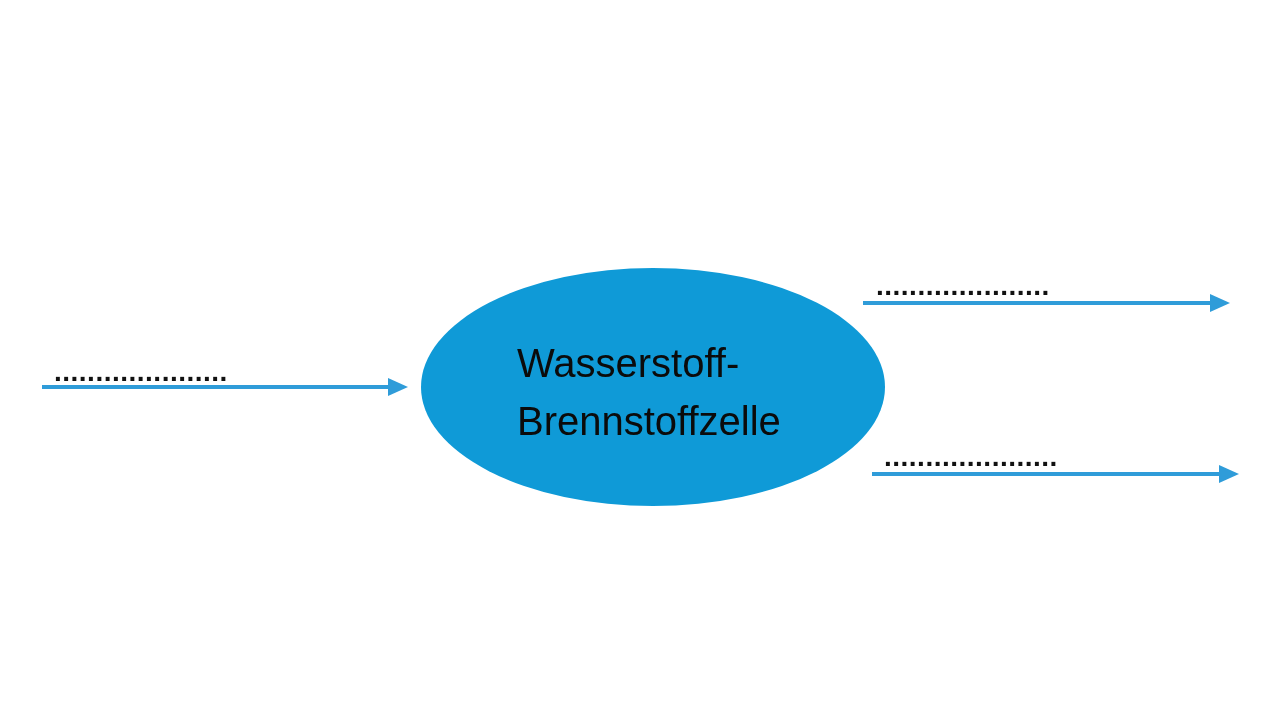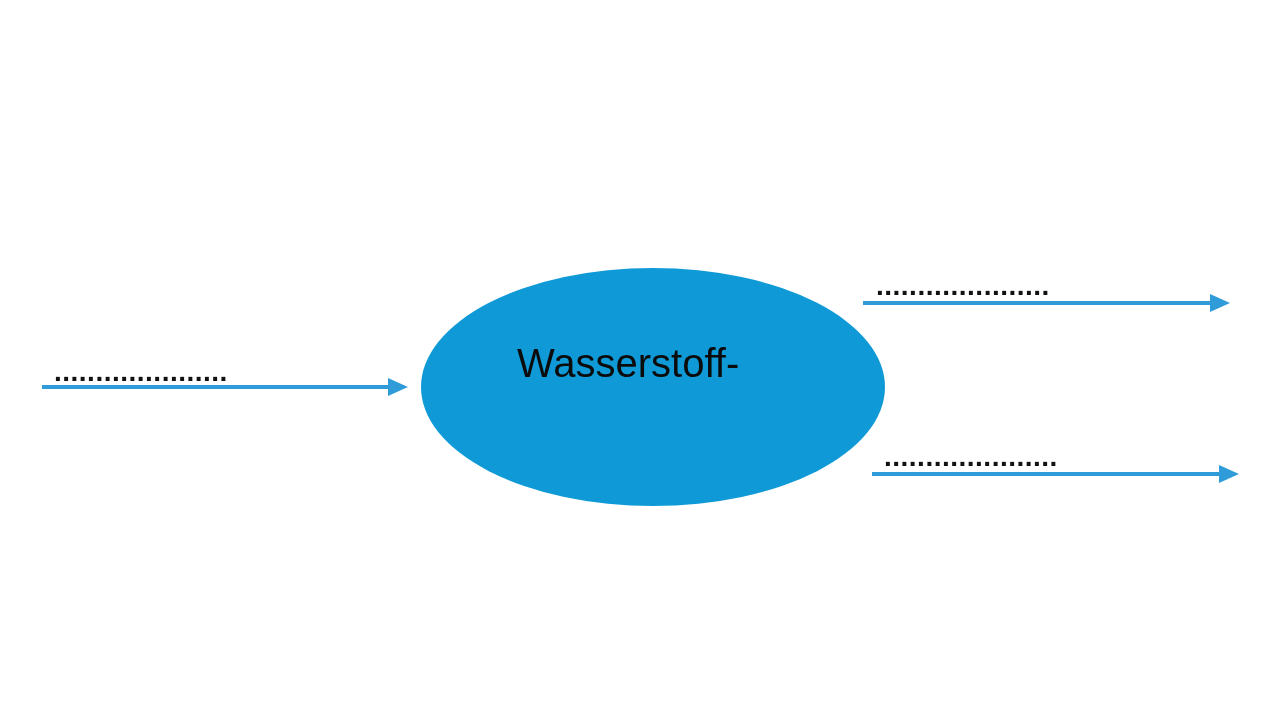--- a/index.html
+++ b/index.html
@@ -81,20 +81,21 @@
 
 <div class="canvas">
 
   <div class="dots" id="in-dots">.....................</div>
   <div class="arrow-line" id="in-line"></div>
   <div class="arrow-head" id="in-head"></div>
 
   <div class="node-ellipse">
     <div class="node-label">
       <div>Wasserstoff-</div>
+      <div>Brennstoffzelle</div>
     </div>
   </div>
 
   <div class="dots" id="out1-dots">.....................</div>
   <div class="arrow-line" id="out1-line"></div>
   <div class="arrow-head" id="out1-head"></div>
 
   <div class="dots" id="out2-dots">.....................</div>
   <div class="arrow-line" id="out2-line"></div>
   <div class="arrow-head" id="out2-head"></div>

